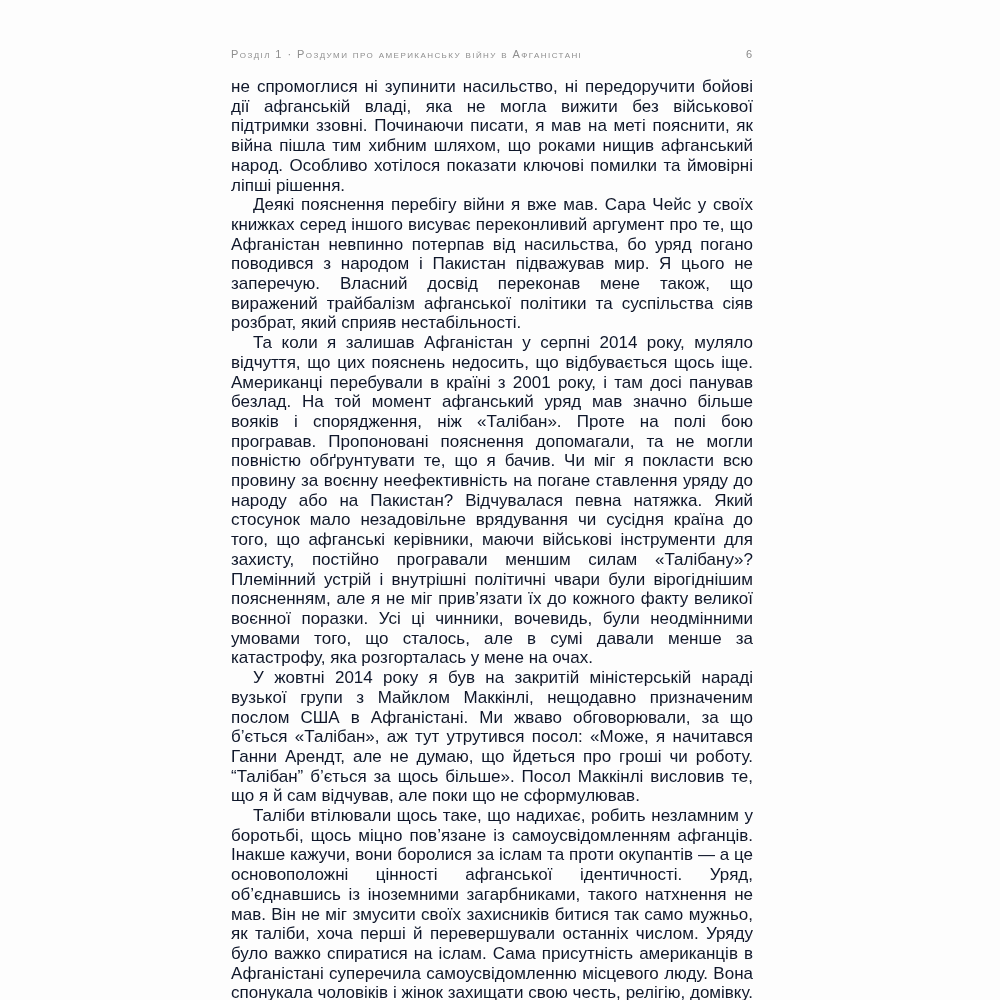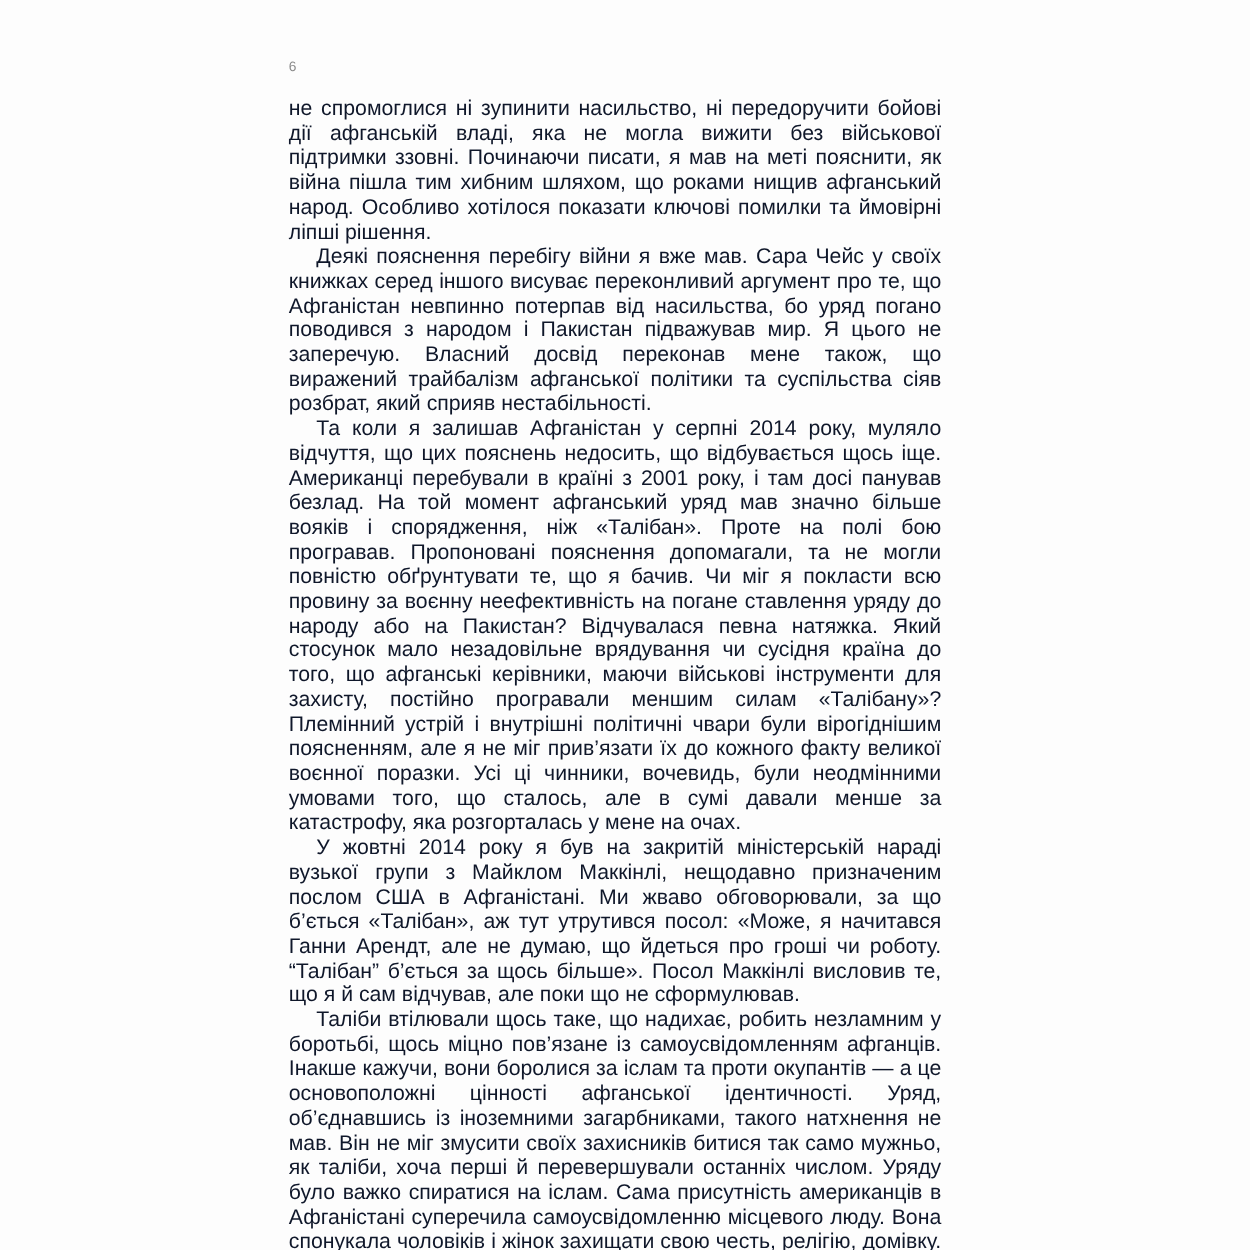--- a/index.html
+++ b/index.html
@@ -56,20 +56,21 @@
   }
   .para.no-indent {
     text-indent: 0;
   }
 </style>
 </head>
 <body>
 
 <div class="page">
   <header class="running-head">
+    <span class="running-title">Розділ 1 · Роздуми про американську війну в Афганістані</span>
     <span class="page-number">6</span>
   </header>
   <main class="text-block">
       <p class="para no-indent">не спромоглися ні зупинити насильство, ні передоручити бойові дії афганській владі, яка не могла вижити без військової підтримки ззовні. Починаючи писати, я мав на меті пояснити, як війна пішла тим хибним шляхом, що роками нищив афганський народ. Особливо хотілося показати ключові помилки та ймовірні ліпші рішення.</p>
       <p class="para">Деякі пояснення перебігу війни я вже мав. Сара Чейс у своїх книжках серед іншого висуває переконливий аргумент про те, що Афганістан невпинно потерпав від насильства, бо уряд погано поводився з народом і Пакистан підважував мир. Я цього не заперечую. Власний досвід переконав мене також, що виражений трайбалізм афганської політики та суспільства сіяв розбрат, який сприяв нестабільності.</p>
       <p class="para">Та коли я залишав Афганістан у серпні 2014 року, муляло відчуття, що цих пояснень недосить, що відбувається щось іще. Американці перебували в країні з 2001 року, і там досі панував безлад. На той момент афганський уряд мав значно більше вояків і спорядження, ніж «Талібан». Проте на полі бою програвав. Пропоновані пояснення допомагали, та не могли повністю обґрунтувати те, що я бачив. Чи міг я покласти всю провину за воєнну неефективність на погане ставлення уряду до народу або на Пакистан? Відчувалася певна натяжка. Який стосунок мало незадовільне врядування чи сусідня країна до того, що афганські керівники, маючи військові інструменти для захисту, постійно програвали меншим силам «Талібану»? Племінний устрій і внутрішні політичні чвари були вірогіднішим поясненням, але я не міг прив’язати їх до кожного факту великої воєнної поразки. Усі ці чинники, вочевидь, були неодмінними умовами того, що сталось, але в сумі давали менше за катастрофу, яка розгорталась у мене на очах.</p>
       <p class="para">У жовтні 2014 року я був на закритій міністерській нараді вузької групи з Майклом Маккінлі, нещодавно призначеним послом США в Афганістані. Ми жваво обговорювали, за що б’ється «Талібан», аж тут утрутився посол: «Може, я начитався Ганни Арендт, але не думаю, що йдеться про гроші чи роботу. “Талібан” б’ється за щось більше». Посол Маккінлі висловив те, що я й сам відчував, але поки що не сформулював.</p>
       <p class="para">Таліби втілювали щось таке, що надихає, робить незламним у боротьбі, щось міцно пов’язане із самоусвідомленням афганців. Інакше кажучи, вони боролися за іслам та проти окупантів — а це основоположні цінності афганської ідентичності. Уряд, об’єднавшись із іноземними загарбниками, такого натхнення не мав. Він не міг змусити своїх захисників битися так само мужньо, як таліби, хоча перші й перевершували останніх числом. Уряду було важко спиратися на іслам. Сама присутність американців в Афганістані суперечила самоусвідомленню місцевого люду. Вона спонукала чоловіків і жінок захищати свою честь, релігію, домівку. Підштовхувала до боротьби юнаків. Живила «Талібан». Послаблювала волю урядових вояків і поліції. Коли вони сходились у бою з талібами, ті мали більше наснаги вбивати й більшу готовність бути вбитими, ніж солдати й поліцейські — принаймні більшість із них. Тож так, ця книжка пропонує найвагоміший аргумент — той,</p>
     </main>
 </div>

